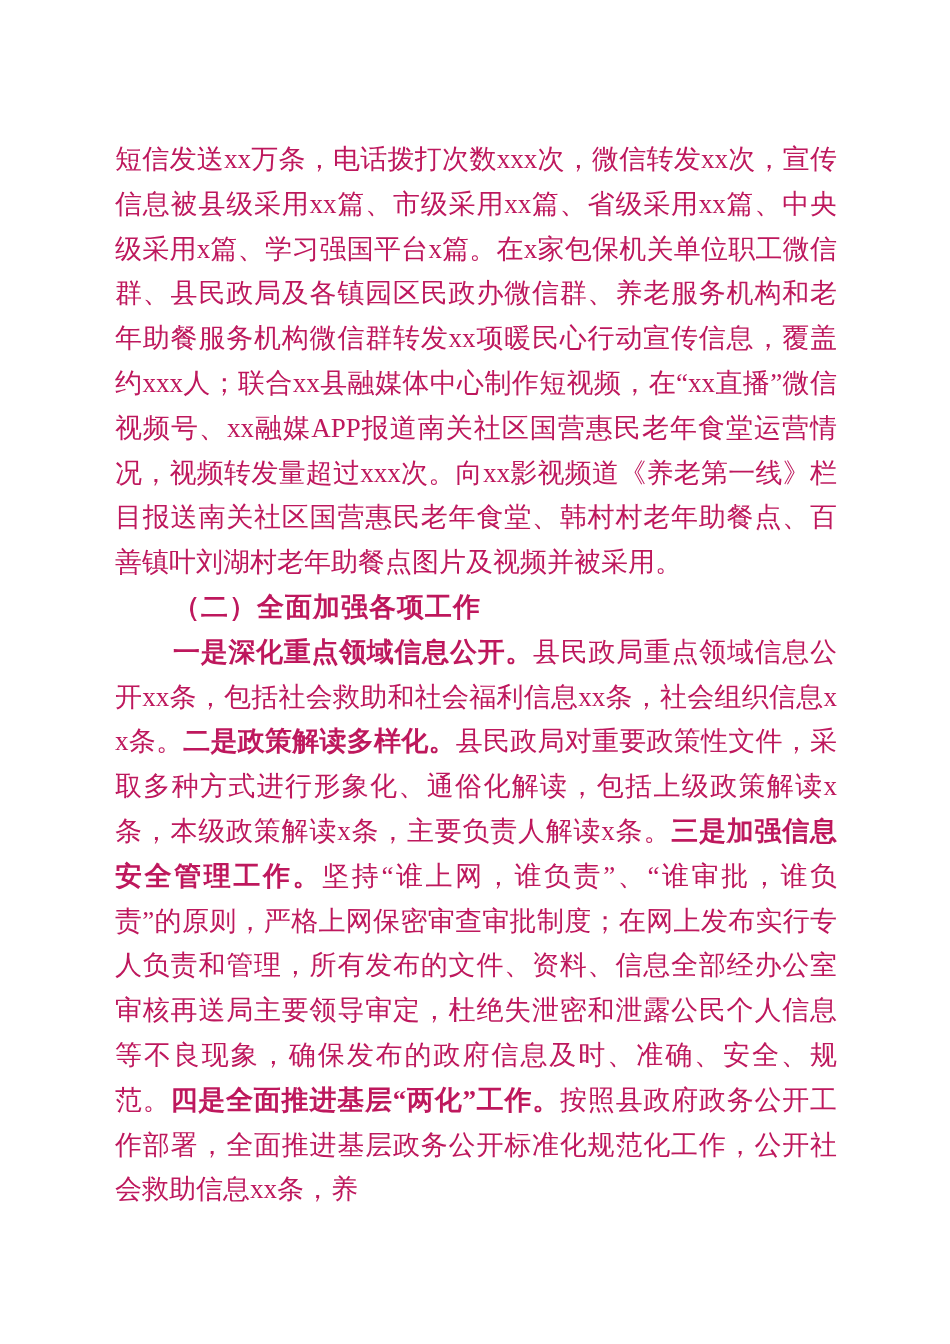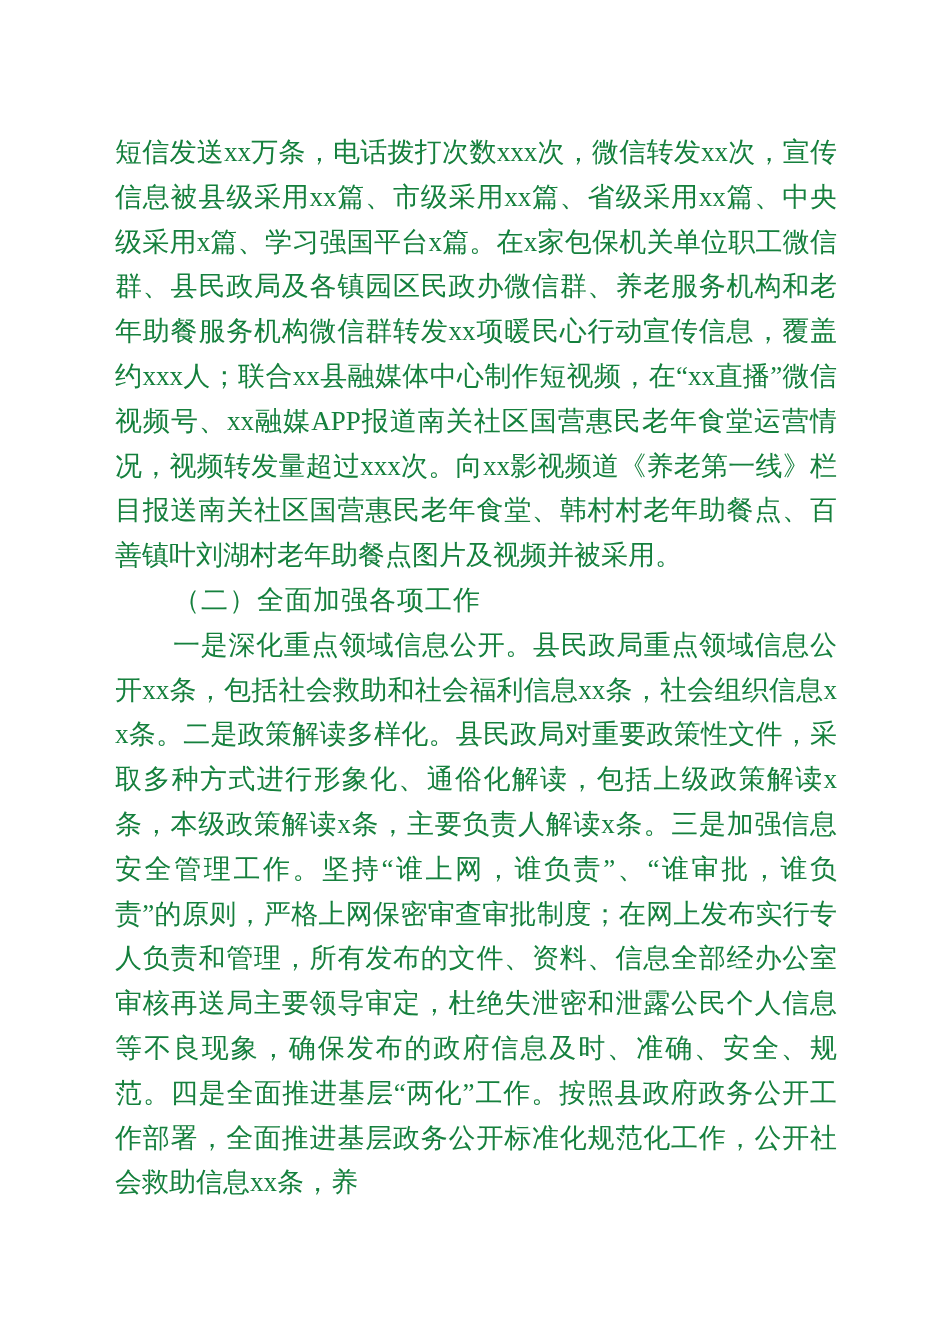--- a/index.html
+++ b/index.html
@@ -9,39 +9,39 @@
   body {
     width: 950px;
     height: 1344px;
     background: #ffffff;
     position: relative;
     overflow: hidden;
   }
   .doc-page {
     position: absolute;
     left: 115px;
-    top: 130px;
+    top: 137px;
     width: 722px;
-    color: #15803d;
+    color: #be185d;
     font-family: "Liberation Serif", "DejaVu Serif", serif;
     font-size: 27px;
     line-height: 44.8px;
     text-align: justify;
     text-justify: inter-ideograph;
   }
   .para {
     margin: 0;
     padding: 0;
     word-break: break-all;
   }
   .para.indent {
     text-indent: 58px;
   }
   .run-bold {
-    font-weight: normal;
+    font-weight: bold;
   }
   .heading .run-bold {
     letter-spacing: 1px;
   }
 </style>
 </head>
 <body>
 
 <div class="doc-page">
 

